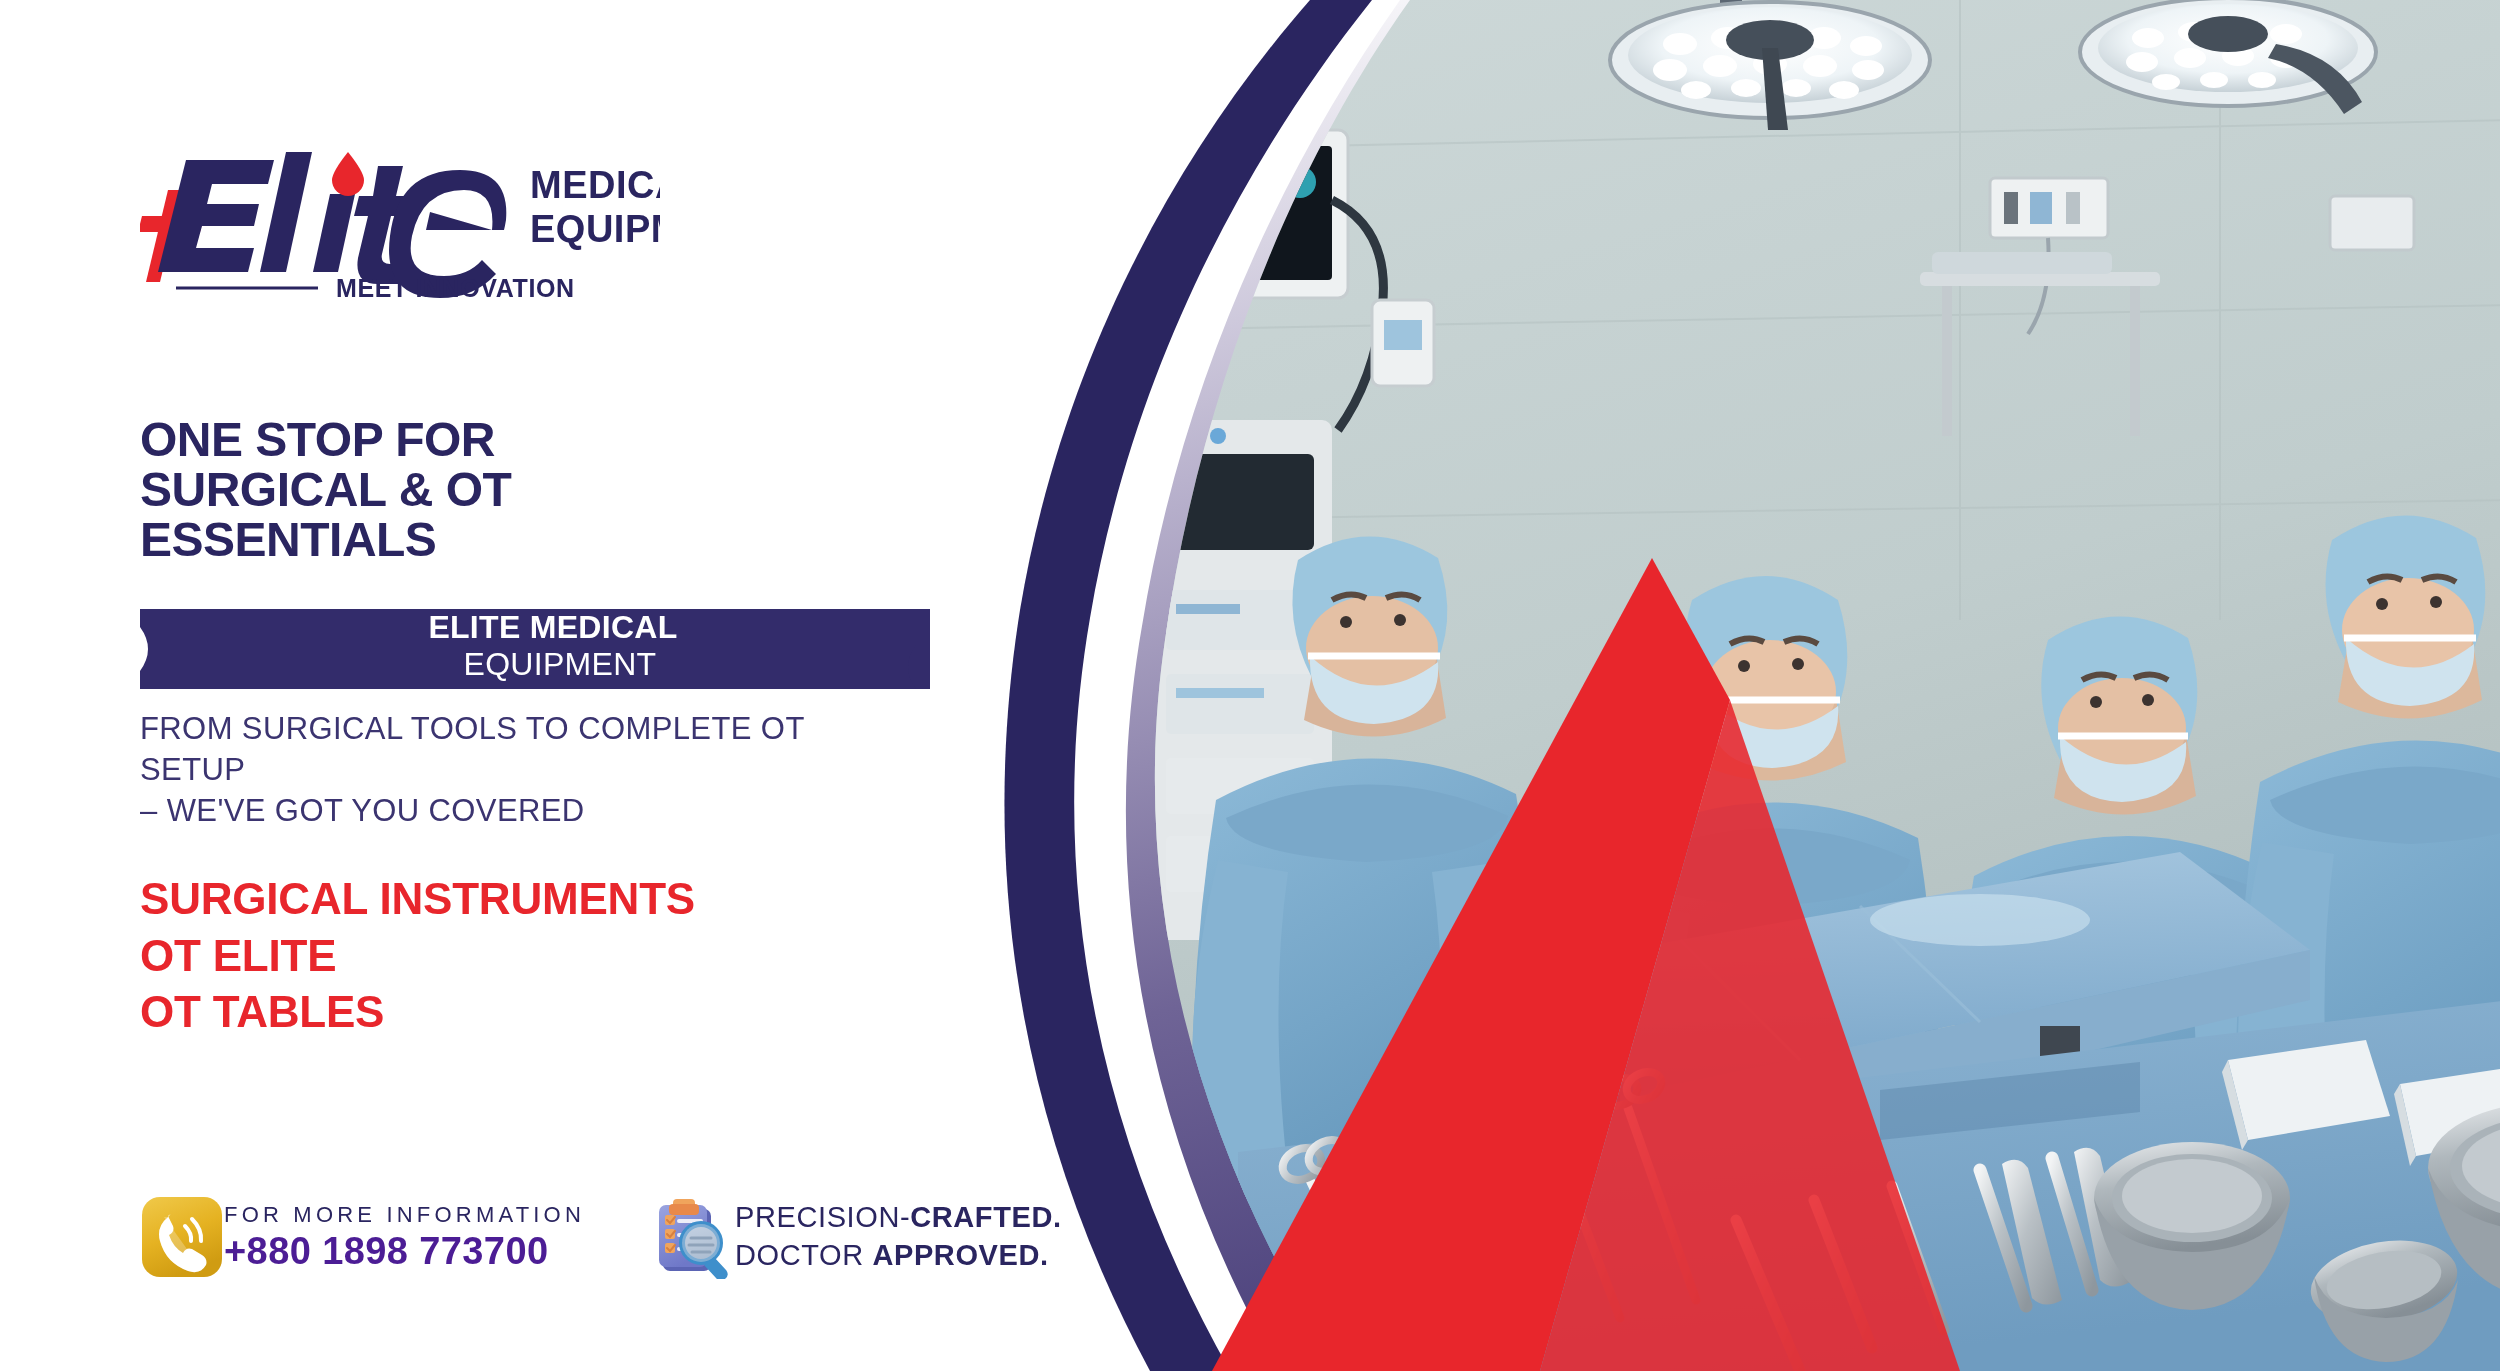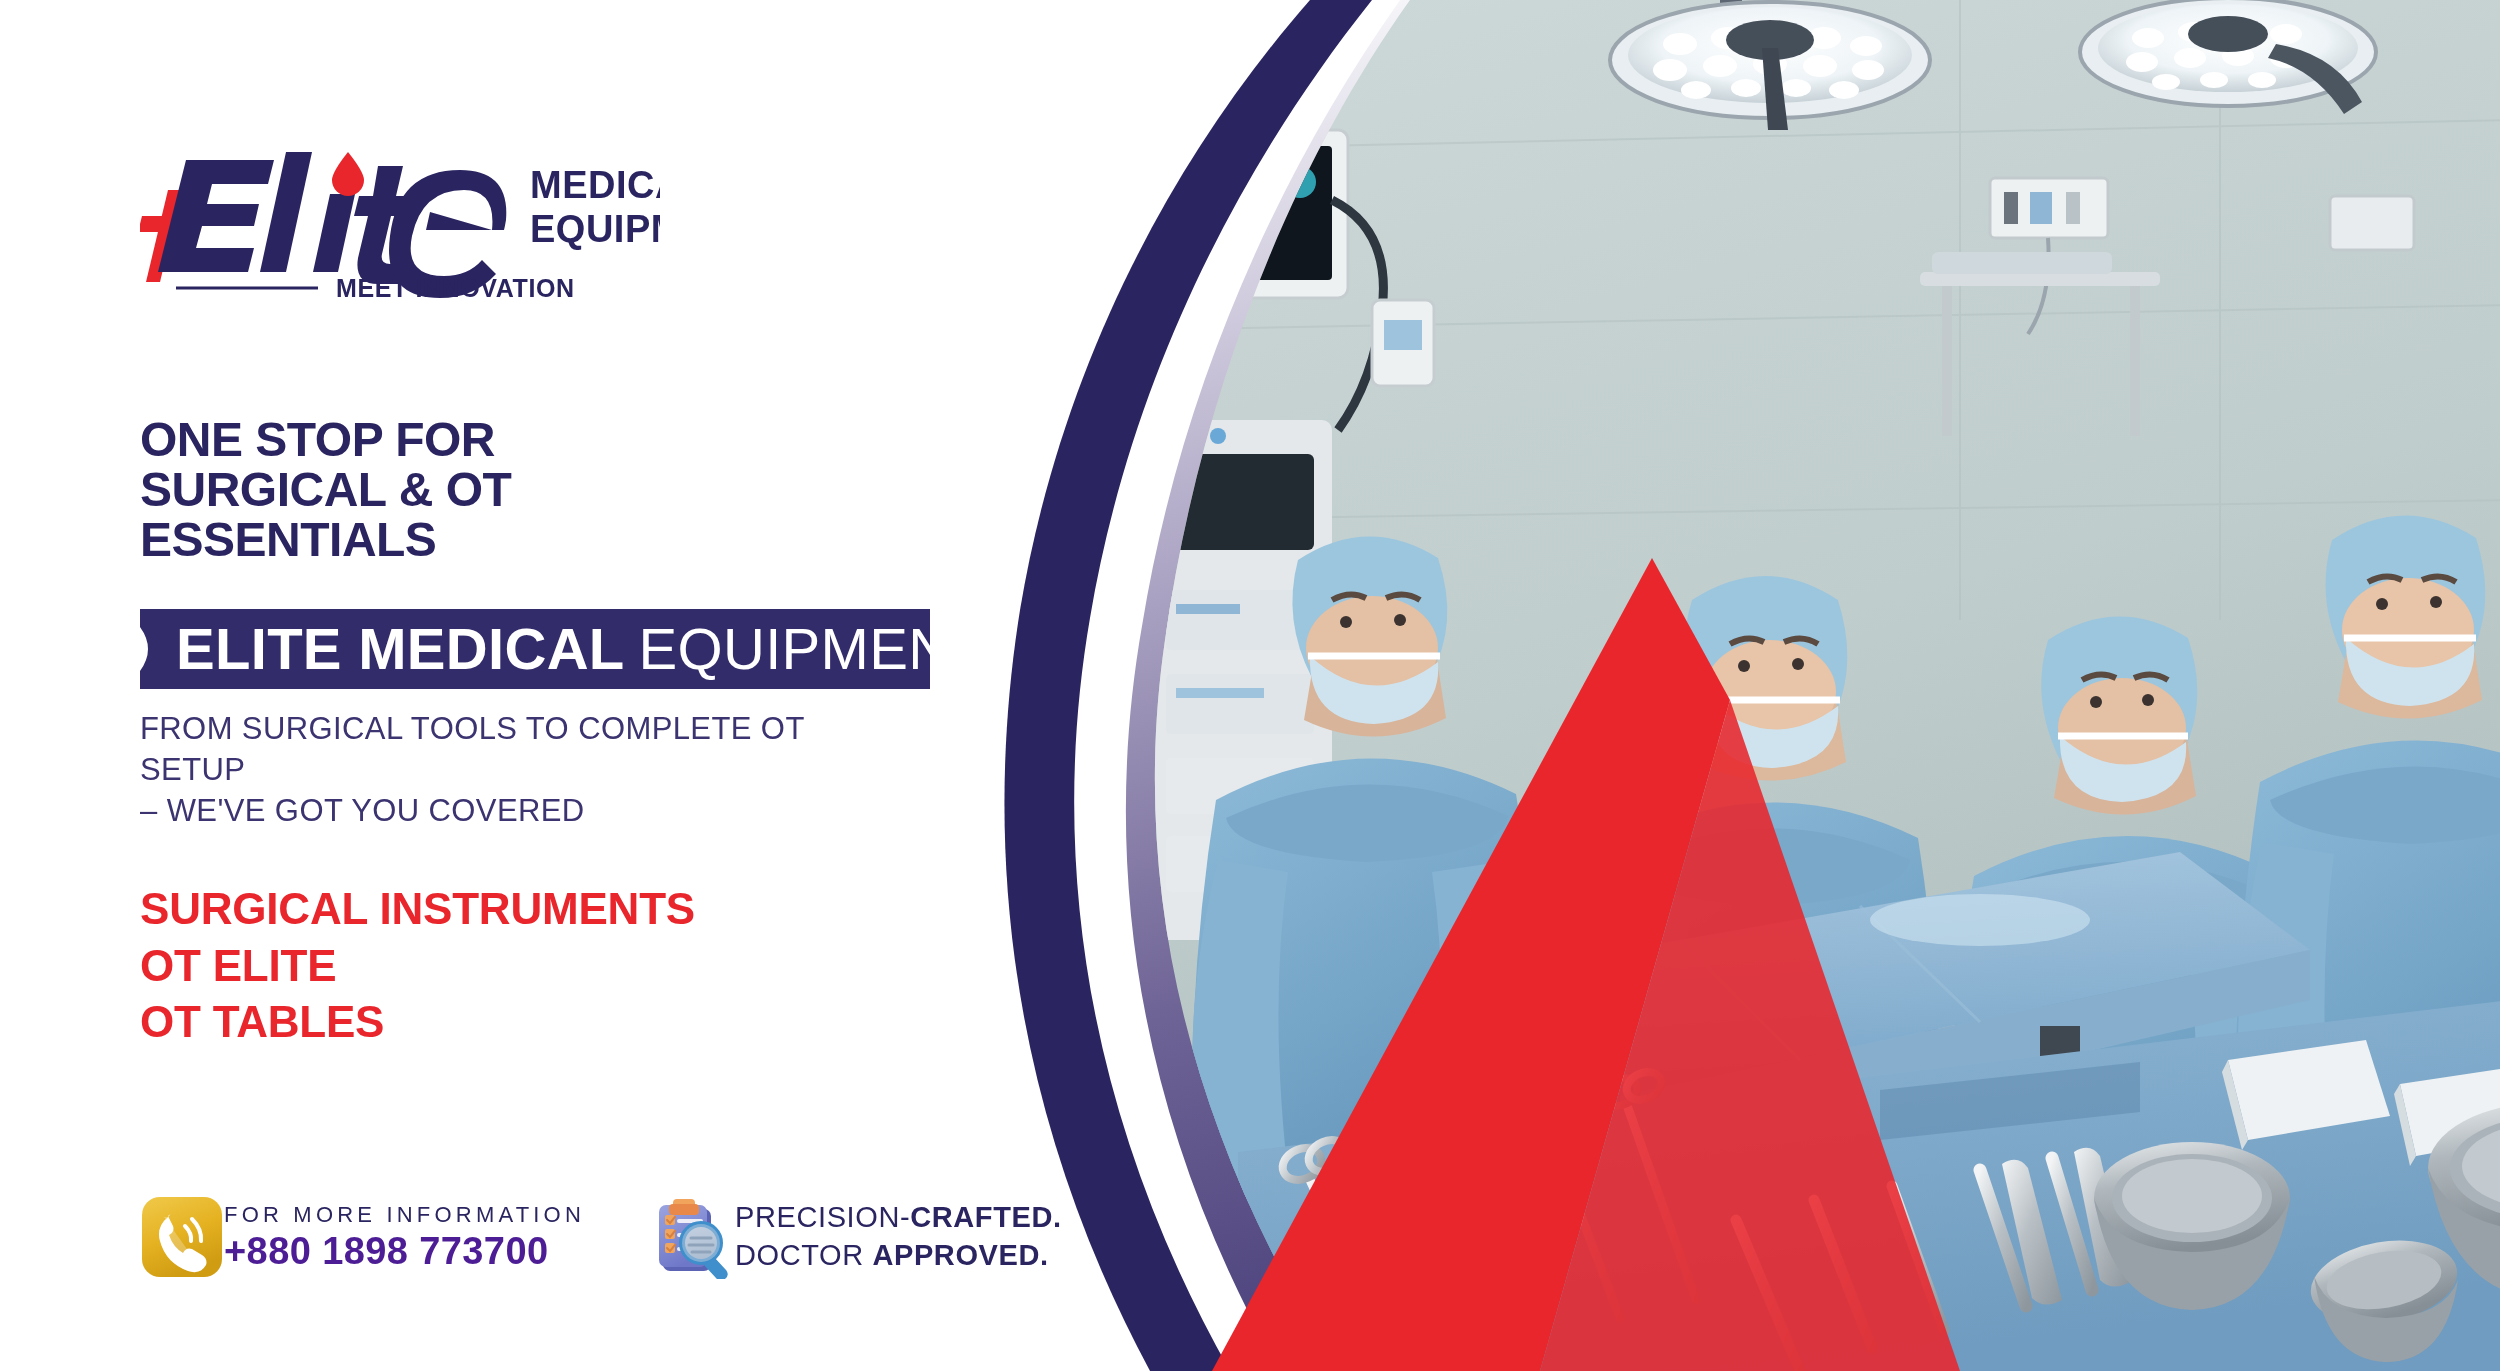--- a/index.html
+++ b/index.html
@@ -40,41 +40,42 @@
   .headline span { display:block; }
 
   
   .ribbon-wrap { margin-top:44px; width:790px; height:80px; position:relative; }
   .ribbon-wrap svg { position:absolute; inset:0; }
   .ribbon-text {
     position:absolute; inset:0;
     display:flex; align-items:center;
     padding-left:36px;
     color:#ffffff;
-    font-size:58px;
+    font-size:32px;
     letter-spacing:0.3px;
     white-space:nowrap;
+    flex-direction:column;
   }
   .ribbon-text b { font-weight:bold; }
   .ribbon-text i { font-style:normal; font-weight:300; margin-left:14px; }
 
   
   .tagline {
     margin-top:20px;
     color:#3B3470;
     font-size:31px;
     font-weight:300;
     line-height:1.32;
     letter-spacing:0.4px;
     max-width:720px;
   }
   .tagline span { display:block; }
 
   
-  .products { margin-top:50px; }
+  .products { margin-top:40px; }
   .products span {
     display:block;
     color:#E8262C;
     font-size:44px;
     font-weight:bold;
     line-height:1.28;
     letter-spacing:-0.2px;
   }
 
   

